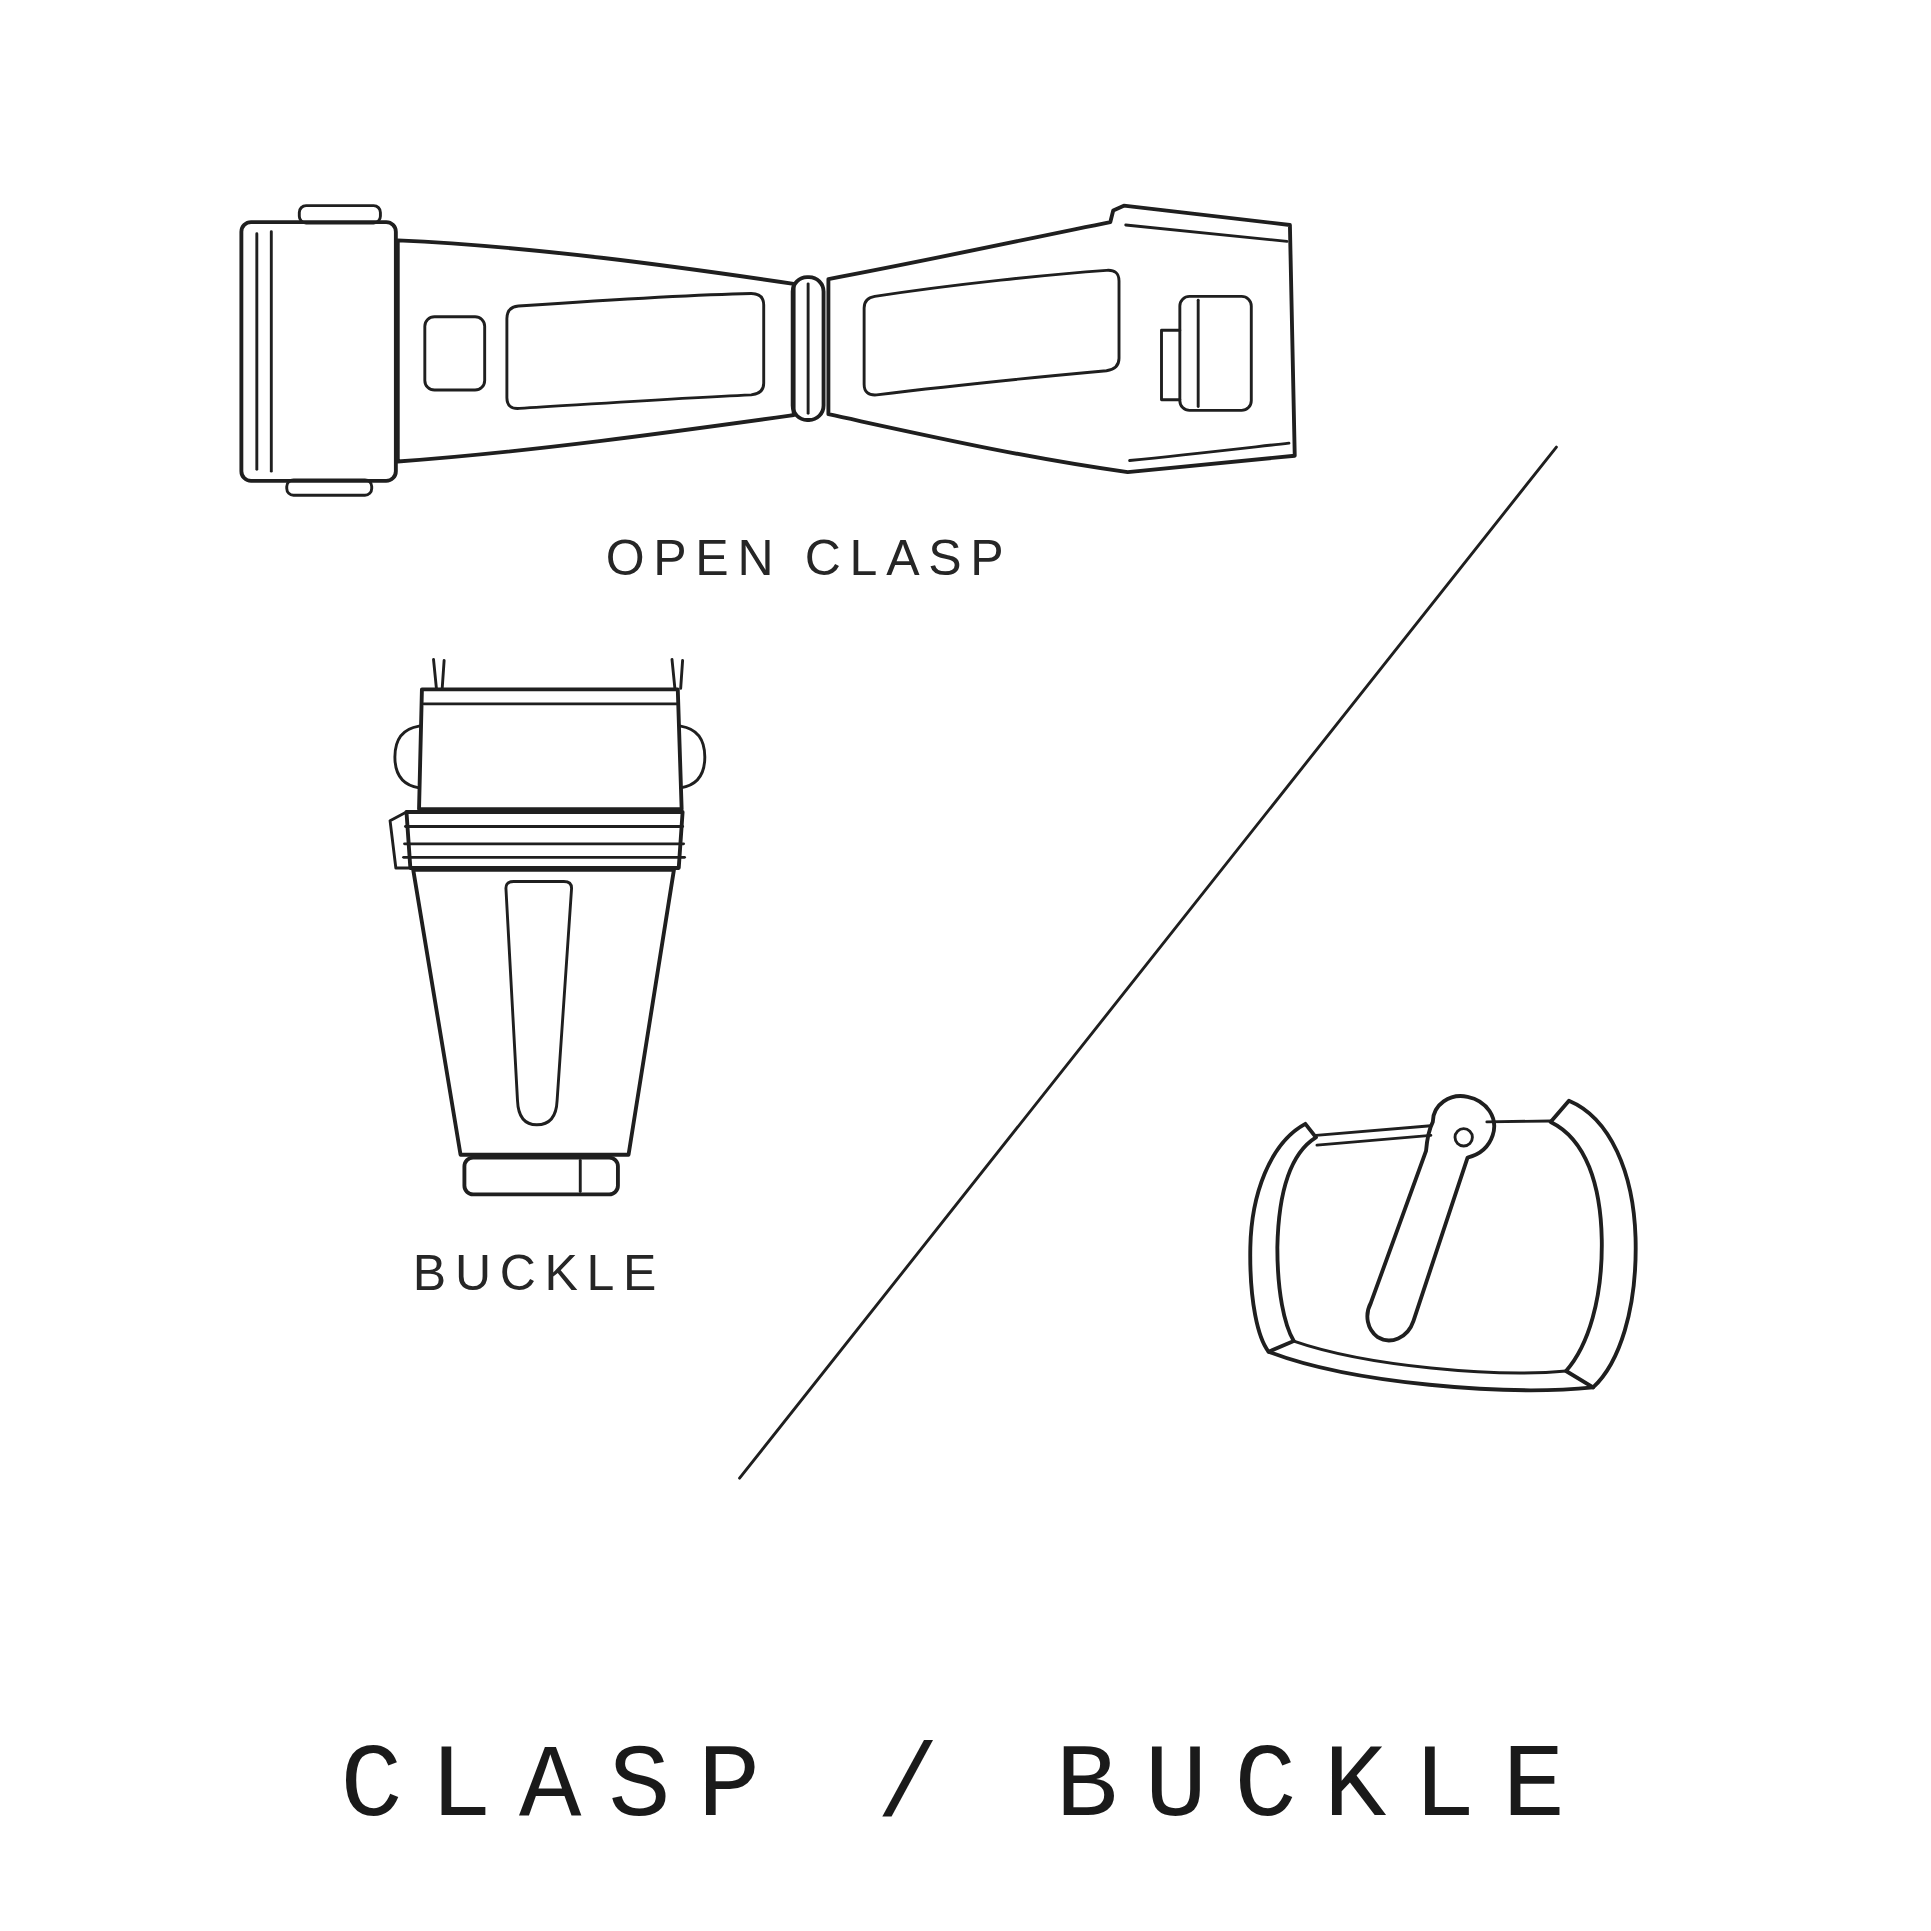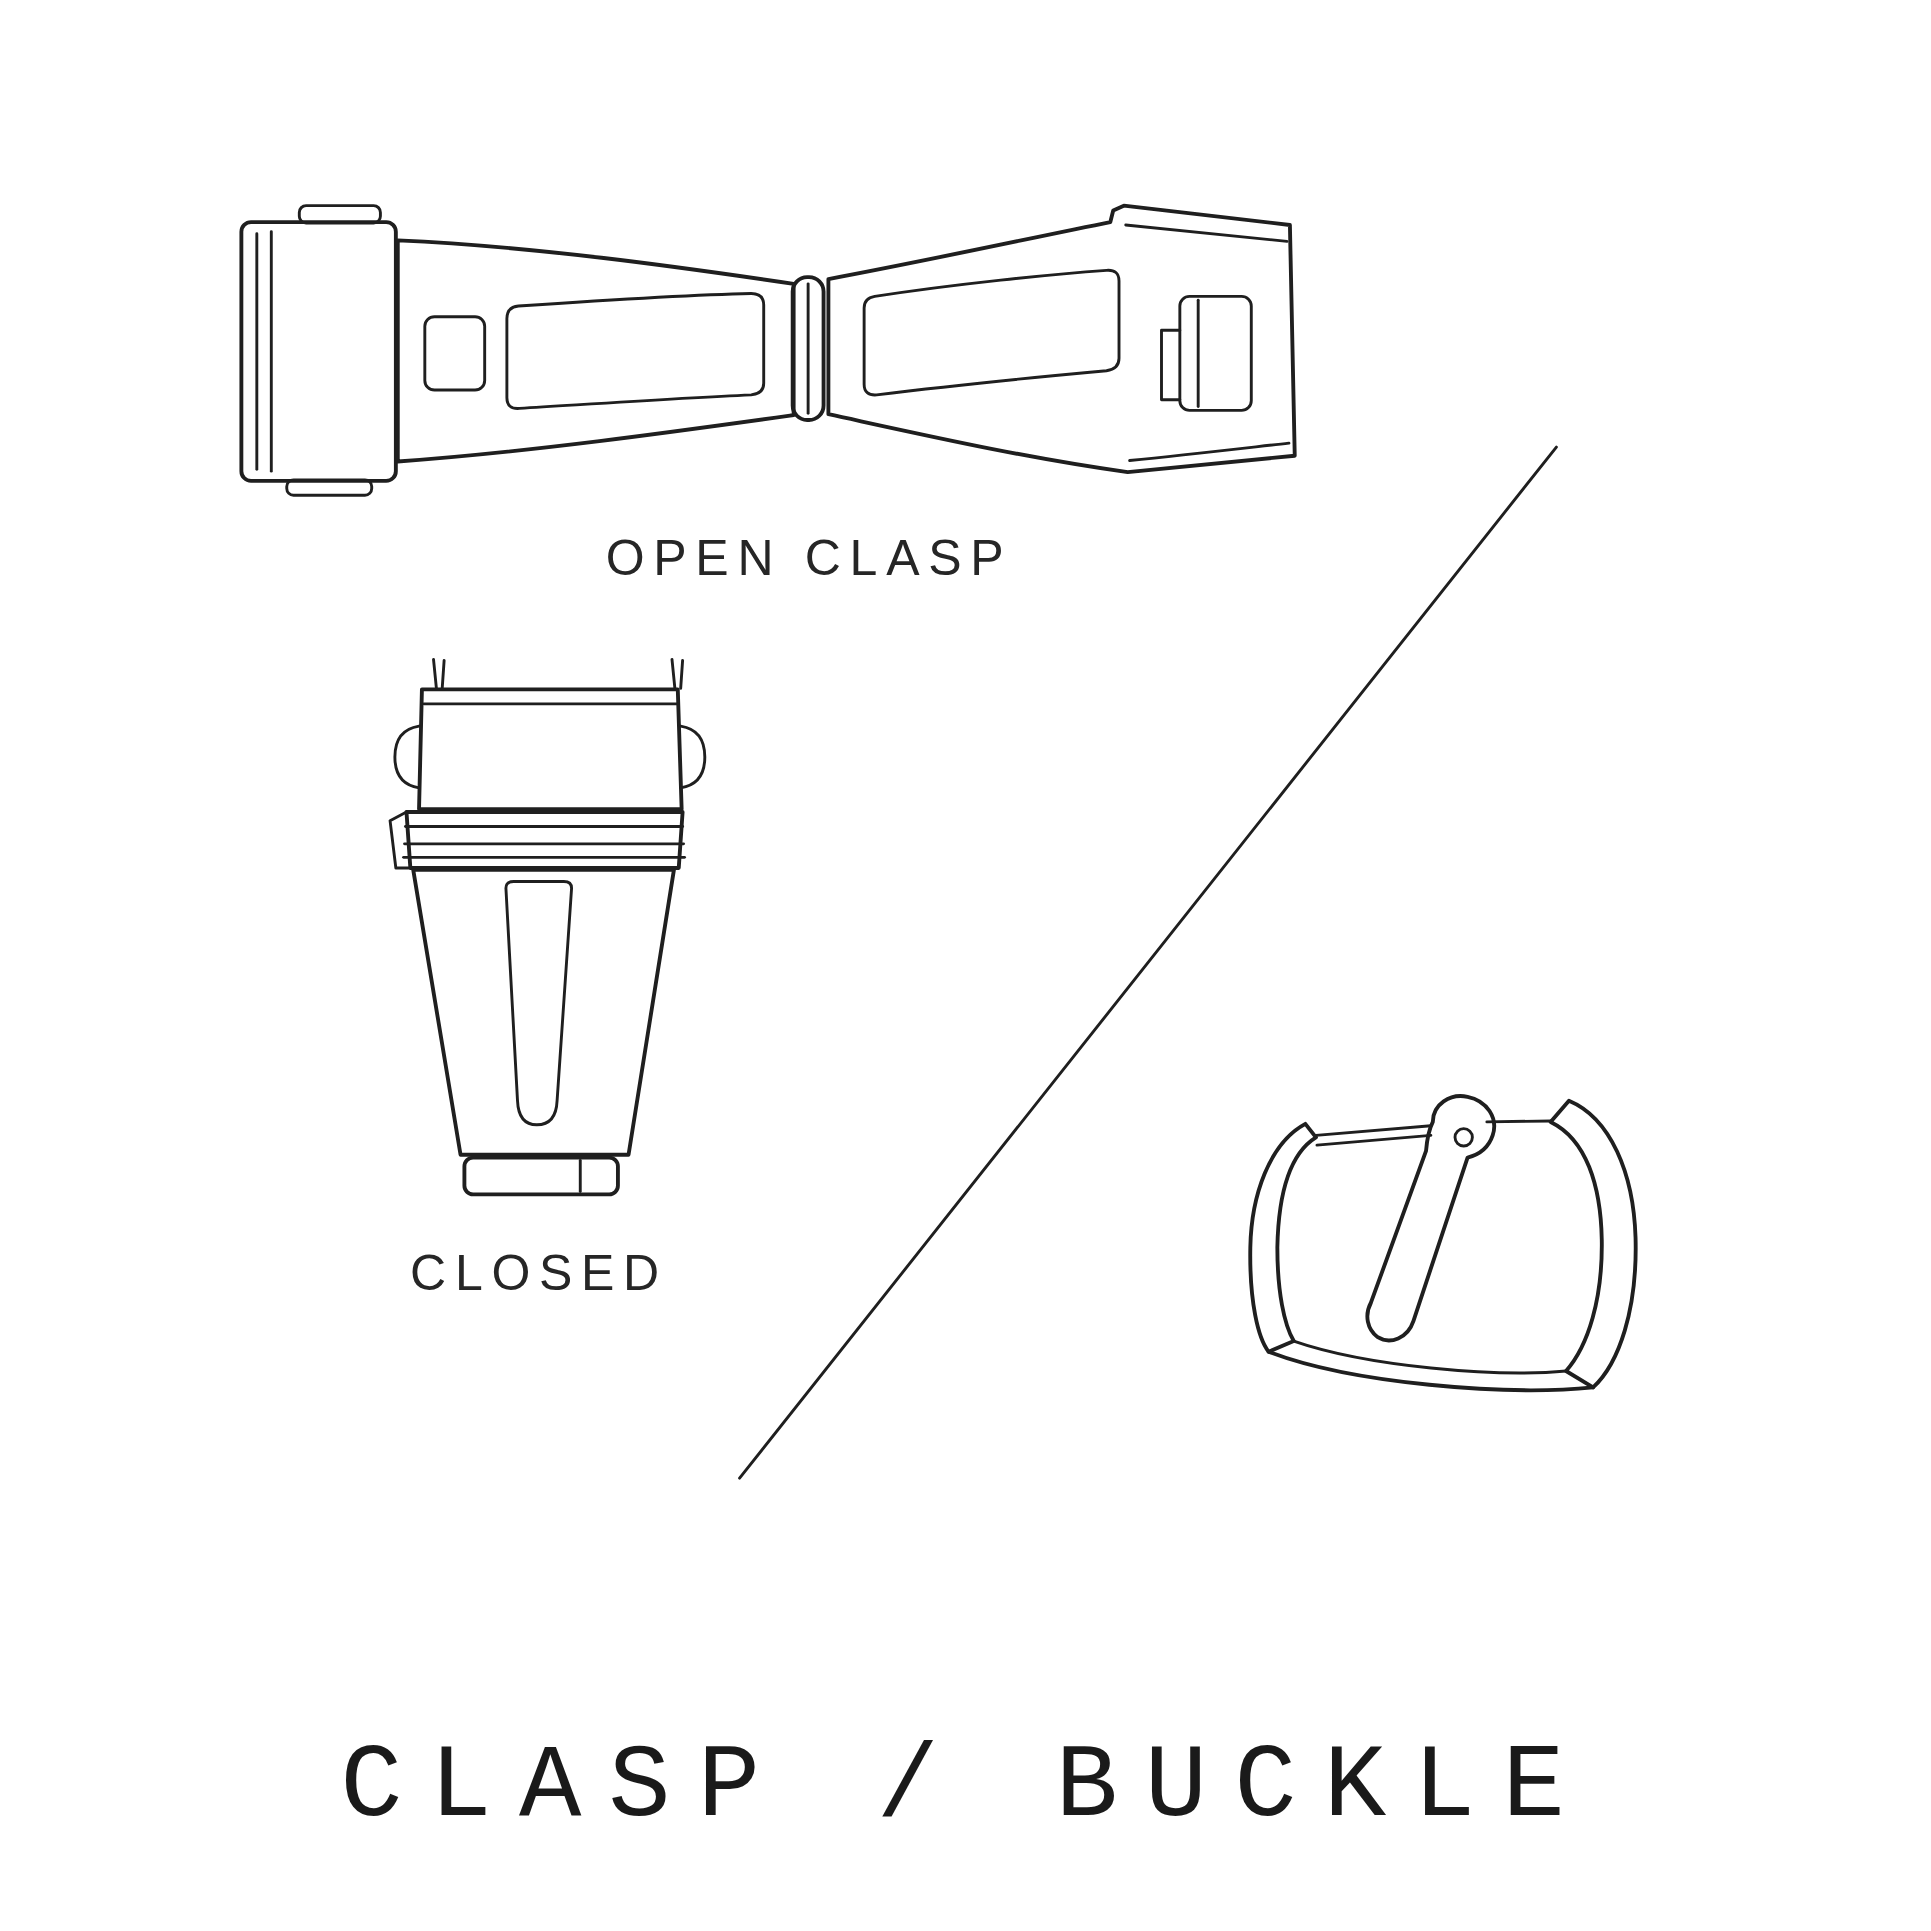--- a/index.html
+++ b/index.html
@@ -115,18 +115,18 @@
       <path class="w3" d="M1364,1186 L1482,1176"></path>
       <path class="w3" d="M1540,1162 L1606,1161"></path>
       <circle class="w3" cx="1516" cy="1178" r="9"></circle>
 
       <path class="w4" d="M1484,1162 C1484,1144 1502,1132 1520,1136 C1540,1140 1552,1158 1546,1176 C1542,1188 1532,1196 1520,1199 L1464,1368 C1458,1386 1440,1393 1427,1385 C1416,1377 1413,1362 1420,1349 L1477,1192 C1478,1180 1480,1170 1484,1162 Z"></path>
     </g>
   </svg>
 
   <div class="caption caption-open">OPEN CLASP</div>
 
-  <div class="caption caption-closed">CLOSED</div>
+  <div class="caption caption-closed">BUCKLE</div>
 
   <div class="page-title">CLASP / BUCKLE</div>
 
 </div>
 
 
 </body></html>

